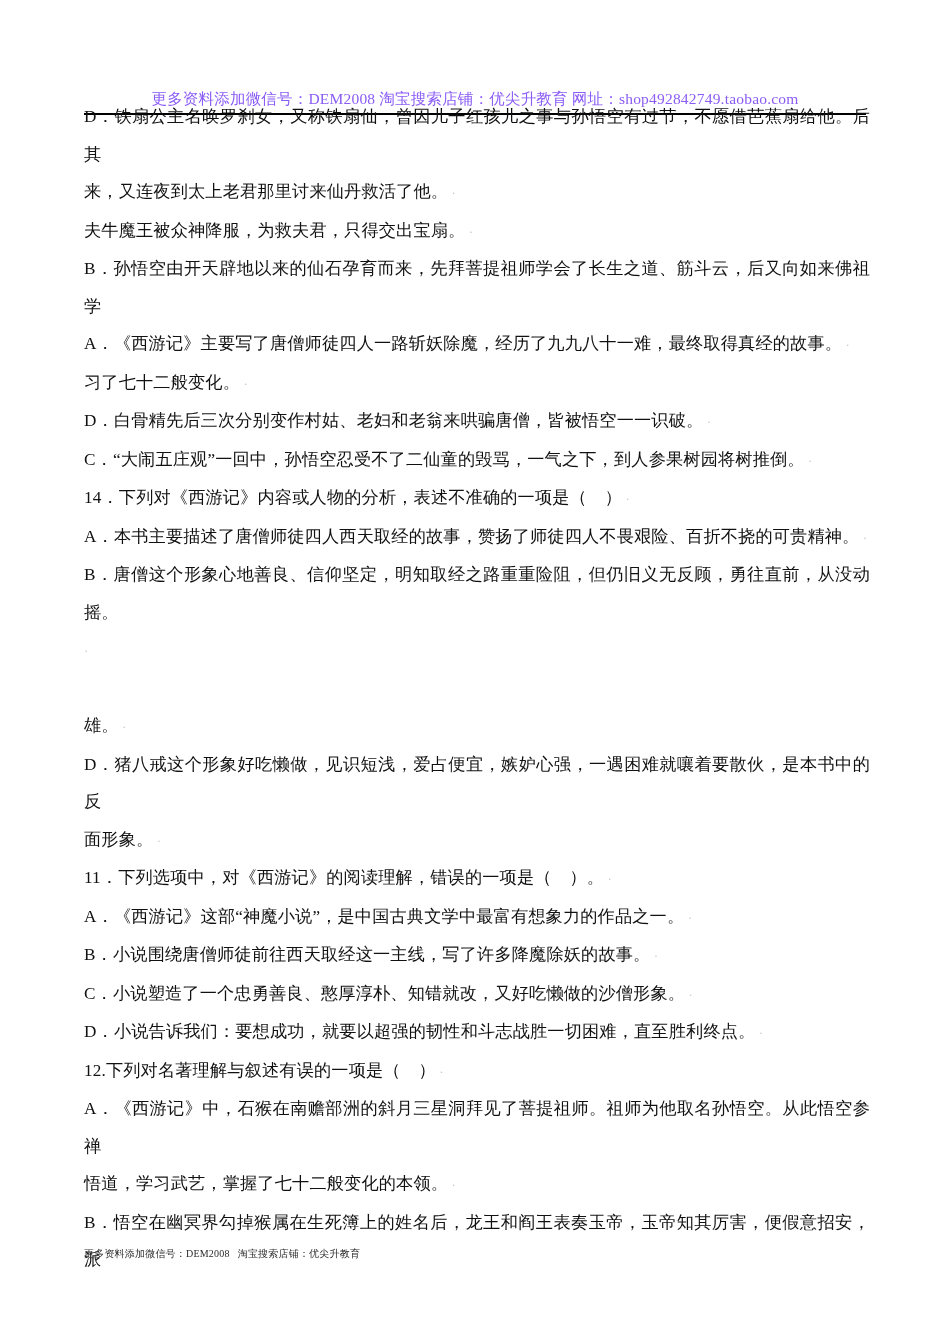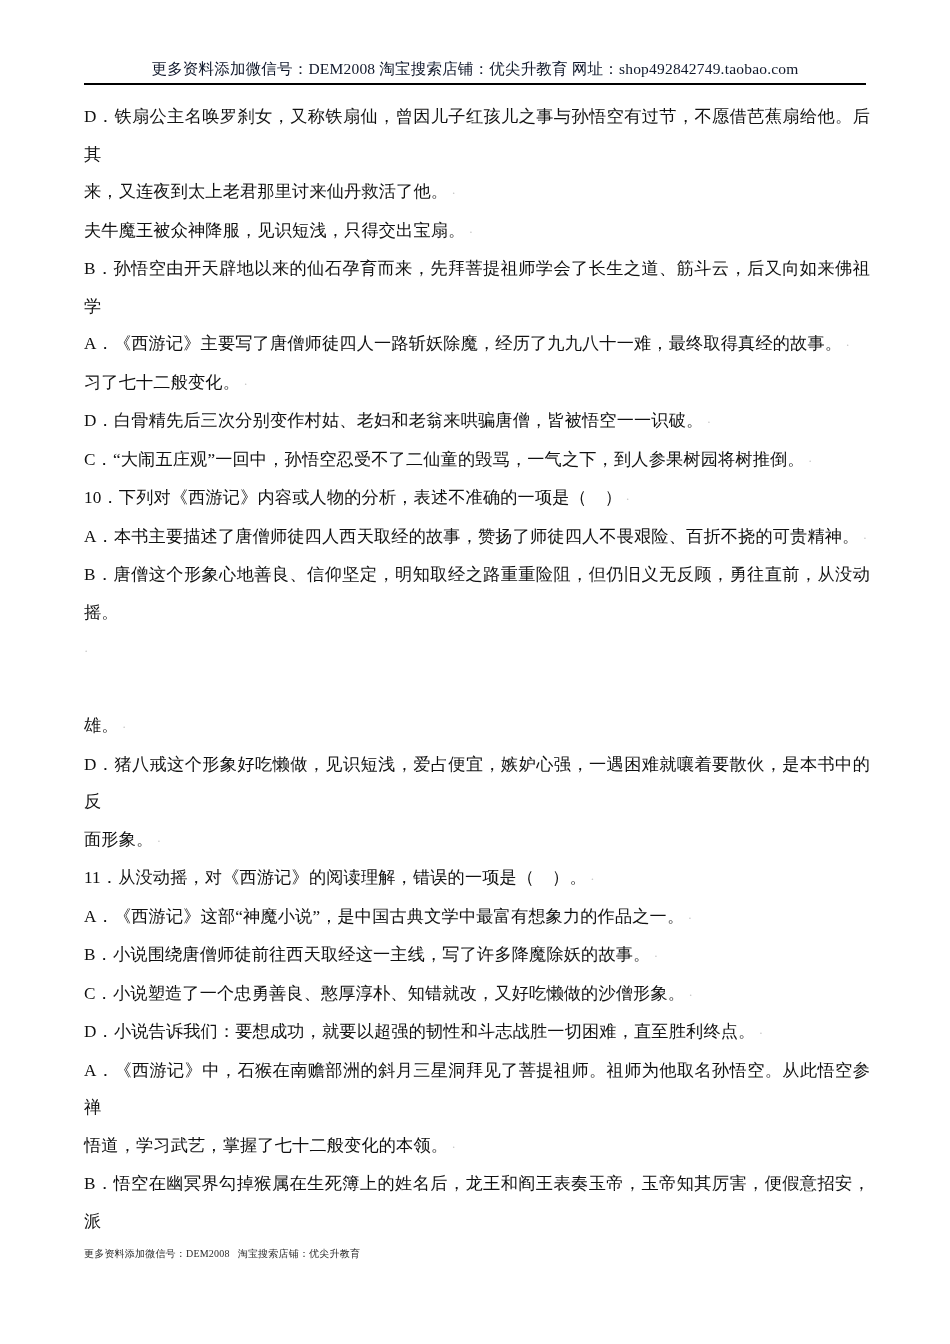--- a/index.html
+++ b/index.html
@@ -27,23 +27,24 @@
     left: 0;
     top: 58px;
     width: 950px;
     box-sizing: border-box;
     padding: 0 84px;
   }
   .header-line {
     text-align: center;
     font-size: 15.5px;
     letter-spacing: 0.2px;
-    color: #0f172a;
+    color: #8b5cf6;
     white-space: nowrap;
     line-height: 22px;
+    margin-top: 30px;
   }
   .header-rule {
     margin-top: 3px;
     border: 0;
     border-top: 2.2px solid #000000;
     width: 100%;
   }
 
   
   .body-area {
@@ -99,43 +100,44 @@
   <div class="header">
     <div class="header-line">更多资料添加微信号：DEM2008 淘宝搜索店铺：优尖升教育 网址：shop492842749.taobao.com</div>
     <hr class="header-rule">
   </div>
 
   <div class="body-area">
 
     <div class="line"><span>D．</span><span>铁扇公主名唤罗刹女，又称铁扇仙，曾因儿子红孩儿之事与孙悟空有过节，不愿借芭蕉扇给他。后其</span></div>
 
     <div class="line"><span>来，又连夜到太上老君那里讨来仙丹救活了他。</span><span class="faint"> ·</span></div>
-    <div class="line cont"><span>夫牛魔王被众神降服，见识短浅，只得交出宝扇。</span><span class="faint"> ·</span></div>
+    <div class="line cont"><span>夫牛魔王被众神降服，为救夫君，只得交出宝扇。</span><span class="faint"> ·</span></div>
 
     <div class="line"><span>B．</span><span>孙悟空由开天辟地以来的仙石孕育而来，先拜菩提祖师学会了长生之道、筋斗云，后又向如来佛祖学</span></div>
     <div class="line"><span>A．</span><span>《西游记》主要写了唐僧师徒四人一路斩妖除魔，经历了九九八十一难，最终取得真经的故事。</span><span class="faint"> ·</span></div>
     <div class="line cont"><span>习了七十二般变化。</span><span class="faint"> ·</span></div>
     <div class="line"><span>D．</span><span>白骨精先后三次分别变作村姑、老妇和老翁来哄骗唐僧，皆被悟空一一识破。</span><span class="faint"> ·</span></div>
     <div class="line"><span>C．</span><span>“大闹五庄观”一回中，孙悟空忍受不了二仙童的毁骂，一气之下，到人参果树园将树推倒。</span><span class="faint"> ·</span></div>
 
-    <div class="line"><span>10．</span><span>下列对《西游记》内容或人物的分析，表述不准确的一项是（    ）</span><span class="faint"> ·</span></div>
+    <div class="line"><span>14．</span><span>下列对《西游记》内容或人物的分析，表述不准确的一项是（    ）</span><span class="faint"> ·</span></div>
     <div class="line"><span>A．</span><span>本书主要描述了唐僧师徒四人西天取经的故事，赞扬了师徒四人不畏艰险、百折不挠的可贵精神。</span><span class="faint"> ·</span></div>
     <div class="line"><span>B．</span><span>唐僧这个形象心地善良、信仰坚定，明知取经之路重重险阻，但仍旧义无反顾，勇往直前，从没动摇。</span></div>
     <div class="line cont"><span class="faint">·</span></div>
     <div class="line spacer">&nbsp;</div>
     <div class="line cont"><span>雄。</span><span class="faint"> ·</span></div>
     <div class="line"><span>D．</span><span>猪八戒这个形象好吃懒做，见识短浅，爱占便宜，嫉妒心强，一遇困难就嚷着要散伙，是本书中的反</span></div>
     <div class="line cont"><span>面形象。</span><span class="faint"> ·</span></div>
 
-    <div class="line"><span>11．</span><span>从没动摇，对《西游记》的阅读理解，错误的一项是（    ）。</span><span class="faint"> ·</span></div>
+    <div class="line"><span>11．</span><span>下列选项中，对《西游记》的阅读理解，错误的一项是（    ）。</span><span class="faint"> ·</span></div>
     <div class="line"><span>A．</span><span>《西游记》这部“神魔小说”，是中国古典文学中最富有想象力的作品之一。</span><span class="faint"> ·</span></div>
     <div class="line"><span>B．</span><span>小说围绕唐僧师徒前往西天取经这一主线，写了许多降魔除妖的故事。</span><span class="faint"> ·</span></div>
     <div class="line"><span>C．</span><span>小说塑造了一个忠勇善良、憨厚淳朴、知错就改，又好吃懒做的沙僧形象。</span><span class="faint"> ·</span></div>
     <div class="line"><span>D．</span><span>小说告诉我们：要想成功，就要以超强的韧性和斗志战胜一切困难，直至胜利终点。</span><span class="faint"> ·</span></div>
 
+    <div class="line"><span>12.</span><span>下列对名著理解与叙述有误的一项是（    ）</span><span class="faint"> ·</span></div>
     <div class="line"><span>A．</span><span>《西游记》中，石猴在南赡部洲的斜月三星洞拜见了菩提祖师。祖师为他取名孙悟空。从此悟空参禅</span></div>
     <div class="line cont"><span>悟道，学习武艺，掌握了七十二般变化的本领。</span><span class="faint"> ·</span></div>
     <div class="line"><span>B．</span><span>悟空在幽冥界勾掉猴属在生死簿上的姓名后，龙王和阎王表奏玉帝，玉帝知其厉害，便假意招安，派</span></div>
 
   </div>
 
   <div class="footer">
     <div class="footer-line">更多资料添加微信号：DEM2008   淘宝搜索店铺：优尖升教育</div>
   </div>
 

